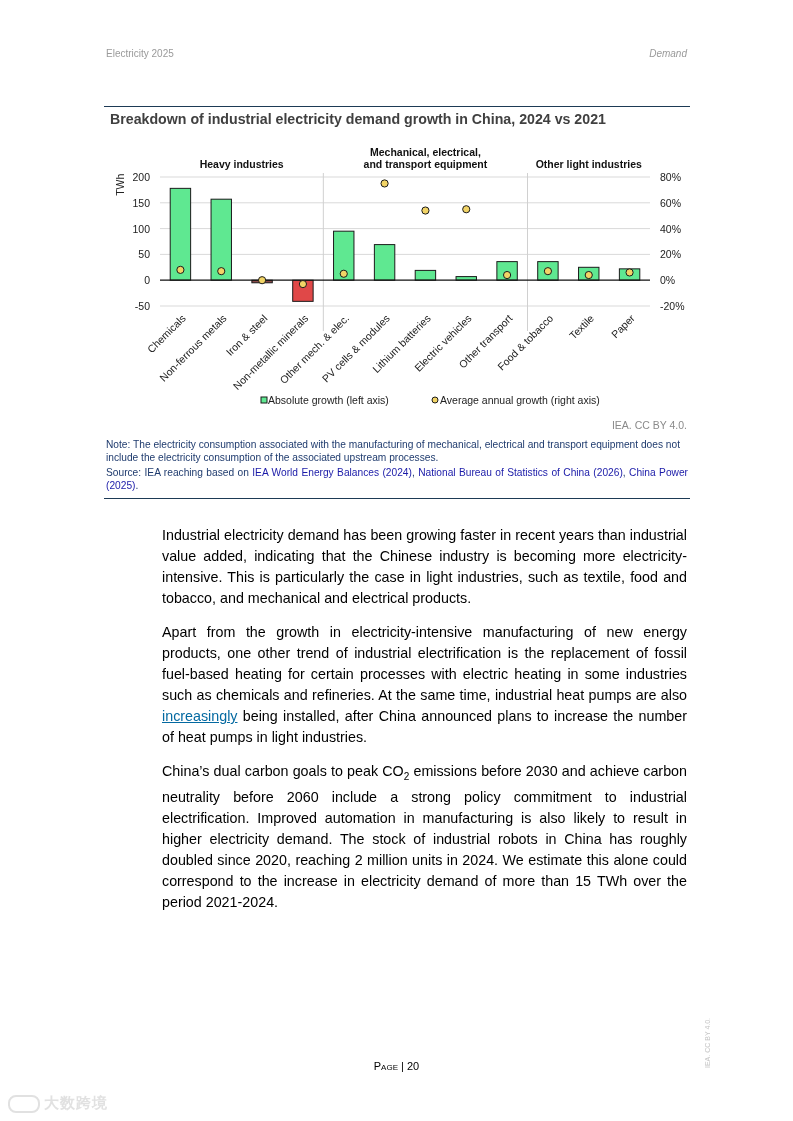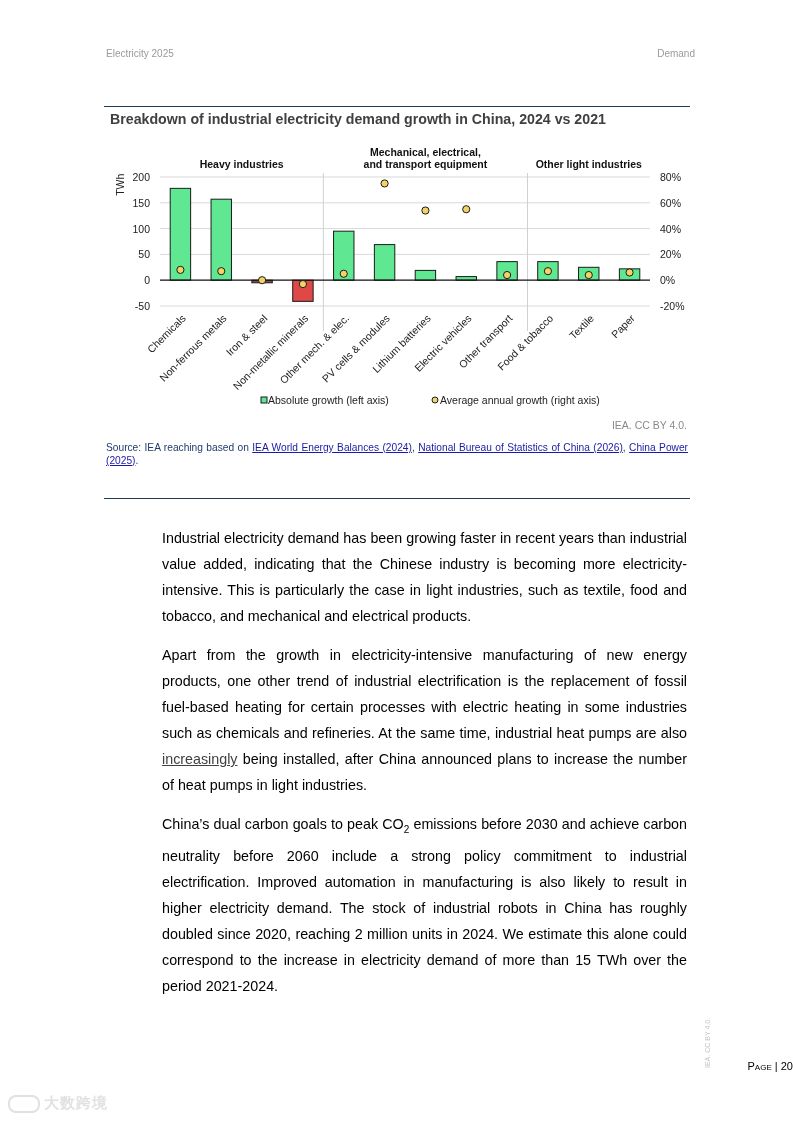--- a/index.html
+++ b/index.html
@@ -1,32 +1,32 @@
 <!DOCTYPE html>
 <html><head>
 <meta charset="utf-8">
 <style>
   html, body { margin: 0; padding: 0; background: #ffffff; }
   body { width: 793px; height: 1121px; position: relative; overflow: hidden; font-family: "Liberation Sans", sans-serif; color: #000; }
   .hdr { position: absolute; top: 48px; font-size: 10px; color: #9a9a9a; }
   .hdr-left { left: 106px; }
-  .hdr-right { right: 98px; }
+  .hdr-right { right: 106px; font-style: italic; }
   .fig-top-rule { position: absolute; left: 104px; width: 586px; top: 106px; height: 1px; background: #1d3a55; }
   .fig-title { position: absolute; left: 110px; top: 111px; font-size: 14.2px; font-weight: bold; color: #404040; }
   #chart { position: absolute; left: 104px; top: 135px; width: 586px; height: 280px; }
   .credit { position: absolute; right: 106px; top: 419px; font-size: 10.5px; color: #8a8a8a; }
   .note { position: absolute; left: 106px; top: 439px; width: 582px; font-size: 10.2px; color: #1f3b6e; line-height: 12.5px; }
   .note p { margin: 0; }
   .note .src { margin-top: 3px; text-align: justify; }
-  .note a { color: #1a1aa8; text-decoration: underline; }
+  .note a { color: #1a1aa8; }
   .fig-bottom-rule { position: absolute; left: 104px; width: 586px; top: 498px; height: 1px; background: #1d3a55; }
-  .body-text { position: absolute; left: 162px; width: 525px; top: 525px; font-size: 14.3px; line-height: 26px; text-align: justify; }
+  .body-text { position: absolute; left: 162px; width: 525px; top: 525px; font-size: 14.3px; line-height: 21px; text-align: justify; }
   .body-text p { margin: 0 0 13px 0; }
-  .body-text a { color: #404040; text-decoration: underline; }
-  .page-num { position: absolute; top: 1060px; left: 0; width: 793px; text-align: right; font-size: 11px; }
+  .body-text a { color: #0369a1; text-decoration: underline; }
+  .page-num { position: absolute; top: 1060px; left: 0; width: 793px; text-align: center; font-size: 11px; }
   .page-num .sc { font-variant: small-caps; }
   .side-credit { position: absolute; left: 704px; top: 1068px; transform: rotate(-90deg); transform-origin: left top; font-size: 7px; color: #c4c4c4; white-space: nowrap; }
   .watermark { position: absolute; left: 8px; top: 1094px; font-size: 15px; color: #e1e1e1; font-weight: bold; letter-spacing: 1px; display: flex; align-items: center; gap: 4px; justify-content: space-between; }
   .wm-logo { width: 28px; height: 14px; border: 2px solid #e1e1e1; border-radius: 8px; }
 </style>
 </head>
 <body>
 
 <div class="hdr hdr-left">Electricity 2025</div>
 <div class="hdr hdr-right">Demand</div>
@@ -98,20 +98,21 @@
     <text x="531.5833333333334" y="184" text-anchor="end" font-size="10.5" font-family="&quot;Liberation Sans&quot;, sans-serif" fill="#222" transform="rotate(-45 531.5833333333334 184)">Paper</text>
     <rect x="157" y="262" width="6" height="6" fill="#5fe891" stroke="#1b1b1b" stroke-width="1"></rect>
     <text x="164" y="269" font-size="10.5" font-family="&quot;Liberation Sans&quot;, sans-serif" fill="#222">Absolute growth (left axis)</text>
     <circle cx="331" cy="265" r="3" fill="#f2d466" stroke="#1b1b1b" stroke-width="1"></circle>
     <text x="336" y="269" font-size="10.5" font-family="&quot;Liberation Sans&quot;, sans-serif" fill="#222">Average annual growth (right axis)</text>
   </svg>
 
 <div class="credit">IEA. CC BY 4.0.</div>
 
 <div class="note">
+  <p>Note: The electricity consumption associated with the manufacturing of mechanical, electrical and transport equipment does not include the electricity consumption of the associated upstream processes.</p>
   <p class="src"><span>Source: IEA reaching based on </span><a>IEA World Energy Balances (2024)</a><span>, </span><a>National Bureau of Statistics of China (2026)</a><span>, </span><a>China Power (2025)</a><span>.</span></p>
 </div>
 <div class="fig-bottom-rule"></div>
 
 <div class="body-text">
   <p>Industrial electricity demand has been growing faster in recent years than industrial value added, indicating that the Chinese industry is becoming more electricity-intensive. This is particularly the case in light industries, such as textile, food and tobacco, and mechanical and electrical products.</p>
   <p><span>Apart from the growth in electricity-intensive manufacturing of new energy products, one other trend of industrial electrification is the replacement of fossil fuel-based heating for certain processes with electric heating in some industries such as chemicals and refineries. At the same time, industrial heat pumps are also </span><a>increasingly</a><span> being installed, after China announced plans to increase the number of heat pumps in light industries.</span></p>
   <p><span>China’s dual carbon goals to peak CO</span><sub style="font-size:10px;">2</sub><span> emissions before 2030 and achieve carbon neutrality before 2060 include a strong policy commitment to industrial electrification. Improved automation in manufacturing is also likely to result in higher electricity demand. The stock of industrial robots in China has roughly doubled since 2020, reaching 2 million units in 2024. We estimate this alone could correspond to the increase in electricity demand of more than 15 TWh over the period 2021-2024.</span></p>
 </div>
 

